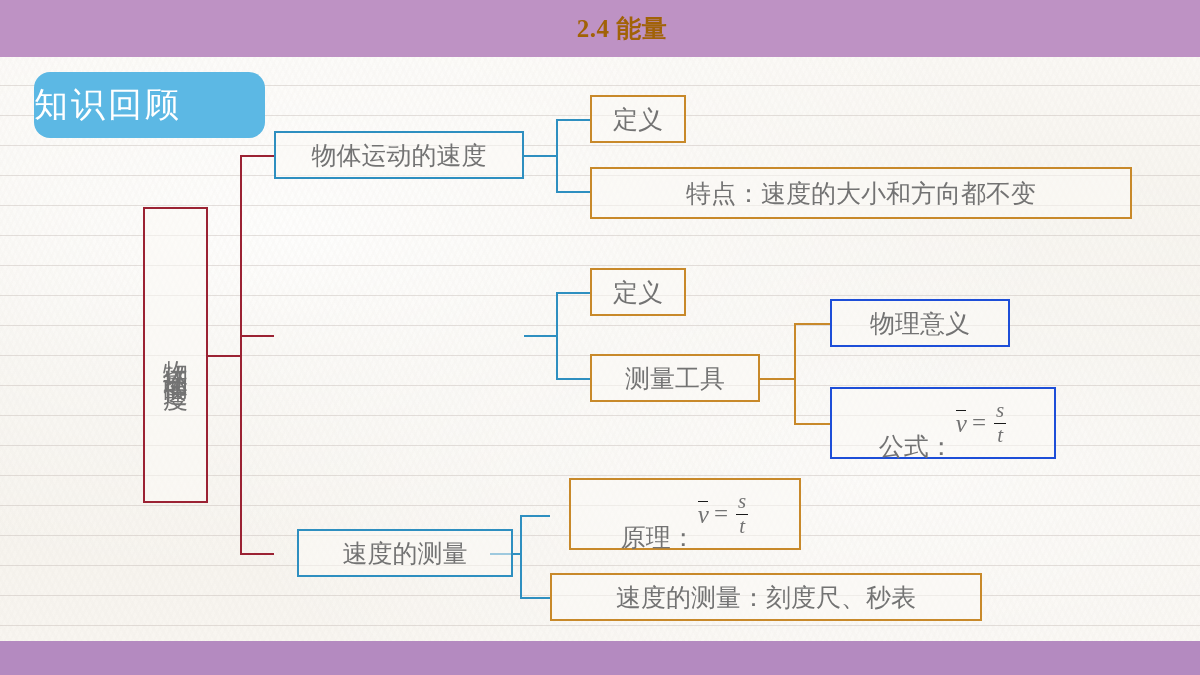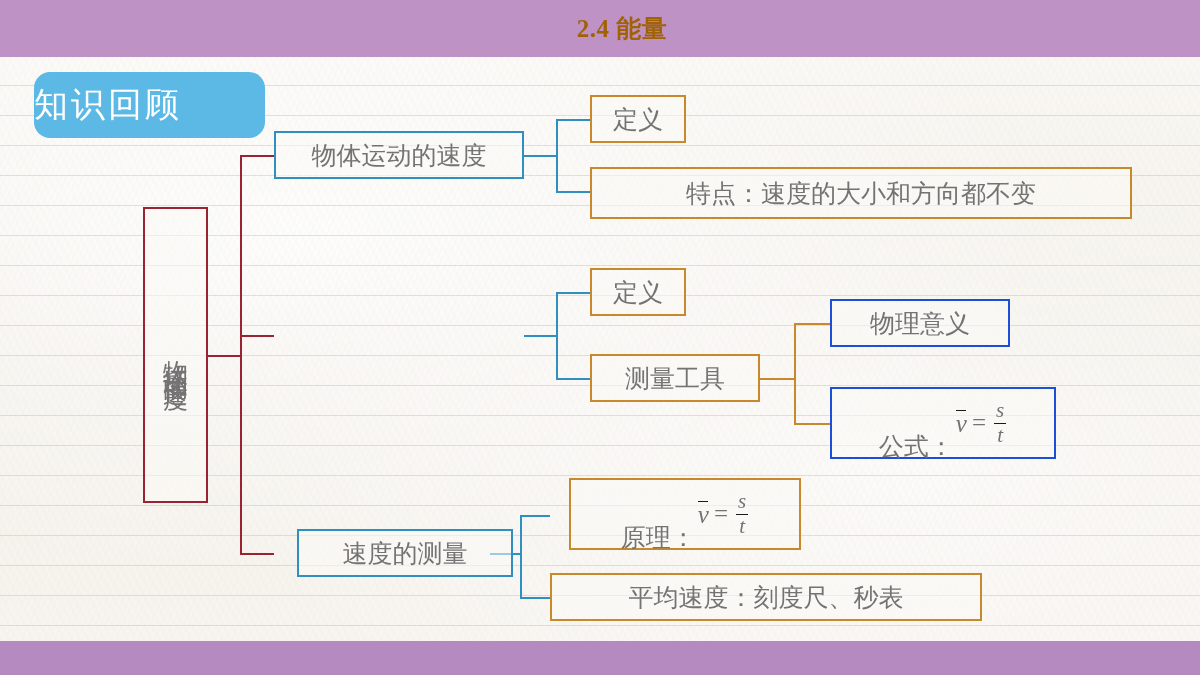--- a/index.html
+++ b/index.html
@@ -212,16 +212,16 @@
       <span class="lbl">原理：</span>
       <span class="vbar">v</span>
       <span class="eq">=</span>
       <span class="frac">
         <span class="num">s</span>
         <span class="den">t</span>
       </span>
     </span>
   </div>
 
-  <div class="node orange" style="left:550px; top:573px; width:432px; height:48px;">平均速度：刻度尺、秒表</div>
+  <div class="node orange" style="left:550px; top:573px; width:432px; height:48px;">速度的测量：刻度尺、秒表</div>
 
   <div id="footer-band"></div>
 </div>
 
 </body></html>

